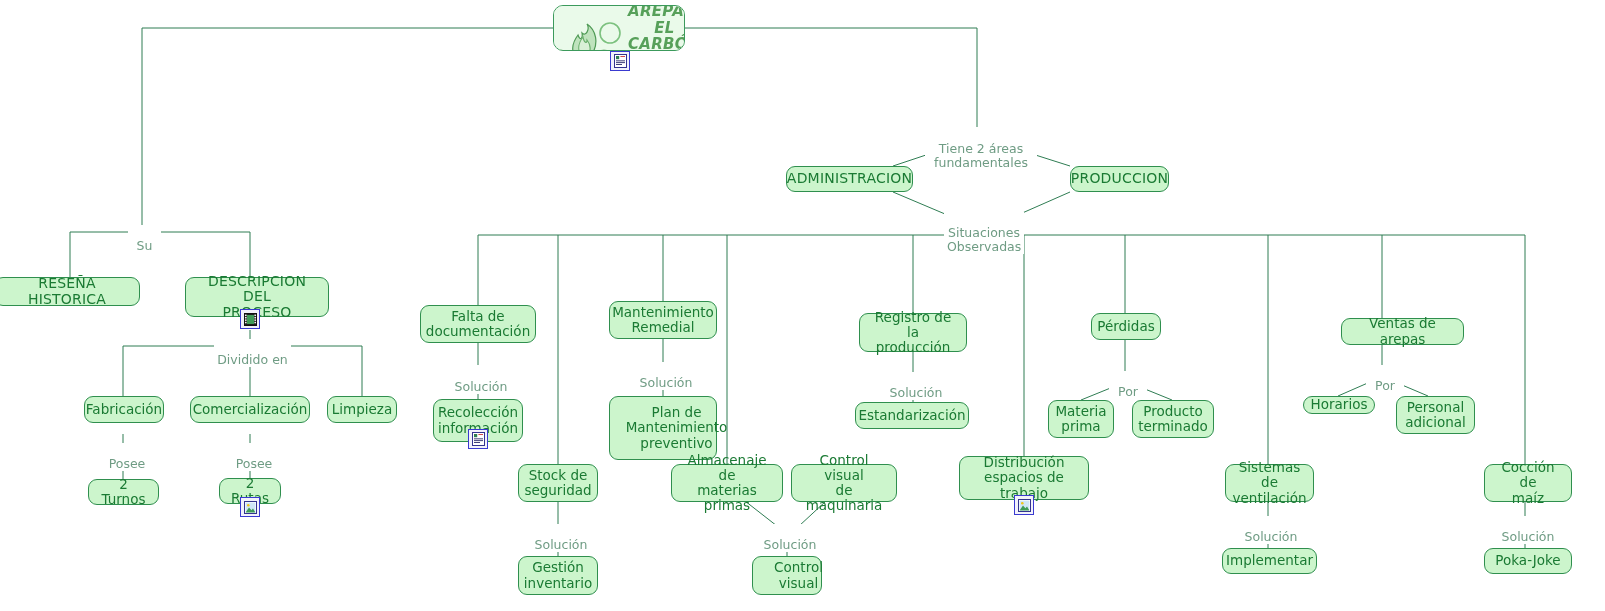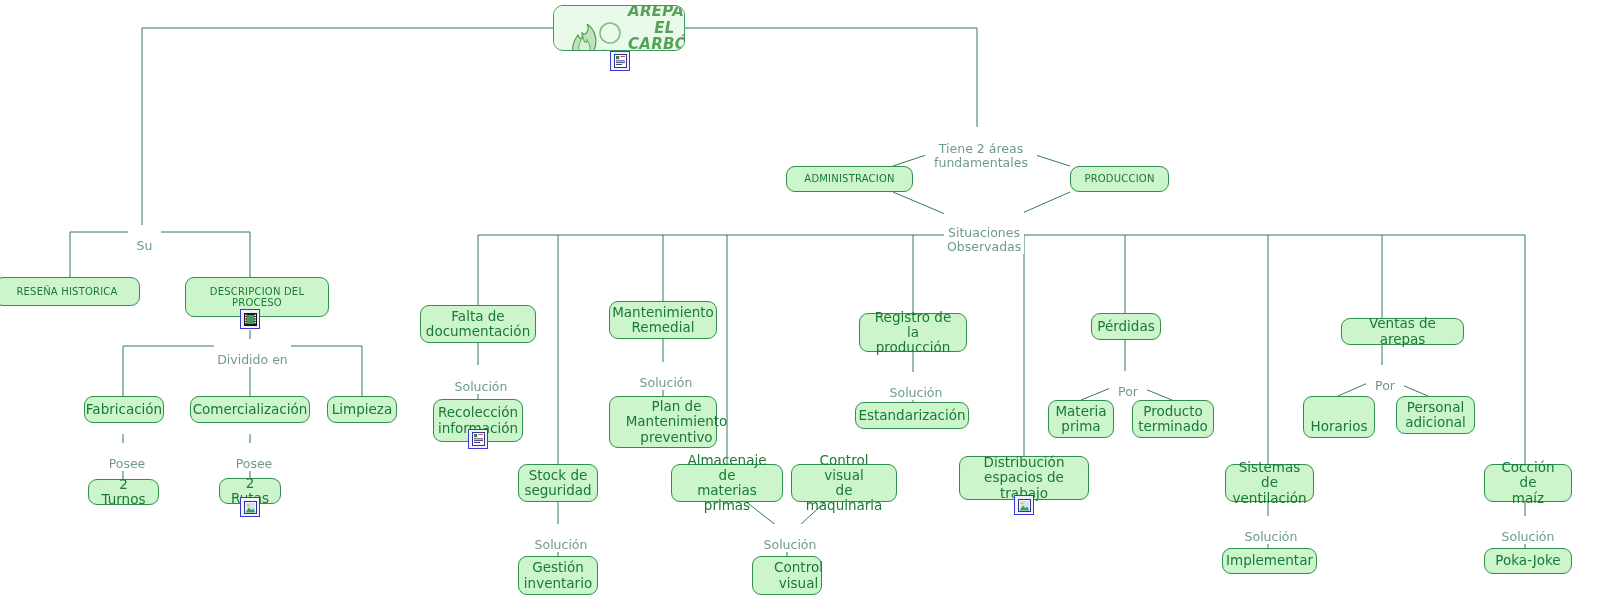--- a/index.html
+++ b/index.html
@@ -21,21 +21,21 @@
     display:flex;
     align-items:center;
     justify-content:center;
     text-align:center;
     line-height:1.12;
     font-size:13.5px;
     padding:3px 9px;
     white-space:pre-line;
     z-index:4;
   }
-  .node.caps{font-size:10px;letter-spacing:.2px;}
+  .node.caps{font-size:14px;letter-spacing:.2px;}
   .node.root{
     background:#e9fbe9;
     border:1px solid #3c9a5c;
     border-radius:10px;
     padding:0;
     overflow:hidden;
   }
 
   .edge-label{
     position:absolute;
@@ -266,21 +266,21 @@
         <rect x="2" y="8.2" width="9" height="0.9"></rect>
         <rect x="2" y="10" width="6" height="0.9"></rect>
       </g>
     </svg>
   </div>
 
   <div class="node" style="left:609px;top:301px;width:108px;height:38px;">
     <span>Mantenimiento
 Remedial</span>
   </div>
-  <div class="node" style="left:609px;top:396px;width:108px;height:52px;padding-left:36px;">
+  <div class="node" style="left:609px;top:396px;width:108px;height:64px;padding-left:36px;">
     <span>Plan de
 Mantenimiento
 preventivo</span>
   </div>
 
   <div class="node" style="left:859px;top:313px;width:108px;height:39px;">
     <span>Registro de
 la producción</span>
   </div>
   <div class="node" style="left:855px;top:402px;width:114px;height:27px;">
@@ -295,21 +295,21 @@
 prima</span>
   </div>
   <div class="node" style="left:1132px;top:400px;width:82px;height:38px;">
     <span>Producto
 terminado</span>
   </div>
 
   <div class="node" style="left:1321px;top:318px;width:123px;height:27px;margin-left:20px;">
     <span>Ventas de arepas</span>
   </div>
-  <div class="node" style="left:1303px;top:396px;width:72px;height:42px;align-items:flex-end;">
+  <div class="node" style="left:1303px;top:396px;width:72px;height:18px;">
     <span>Horarios</span>
   </div>
   <div class="node" style="left:1396px;top:396px;width:79px;height:38px;">
     <span>Personal
 adicional</span>
   </div>
 
   <div class="node" style="left:518px;top:464px;width:80px;height:38px;">
     <span>Stock de
 seguridad</span>

